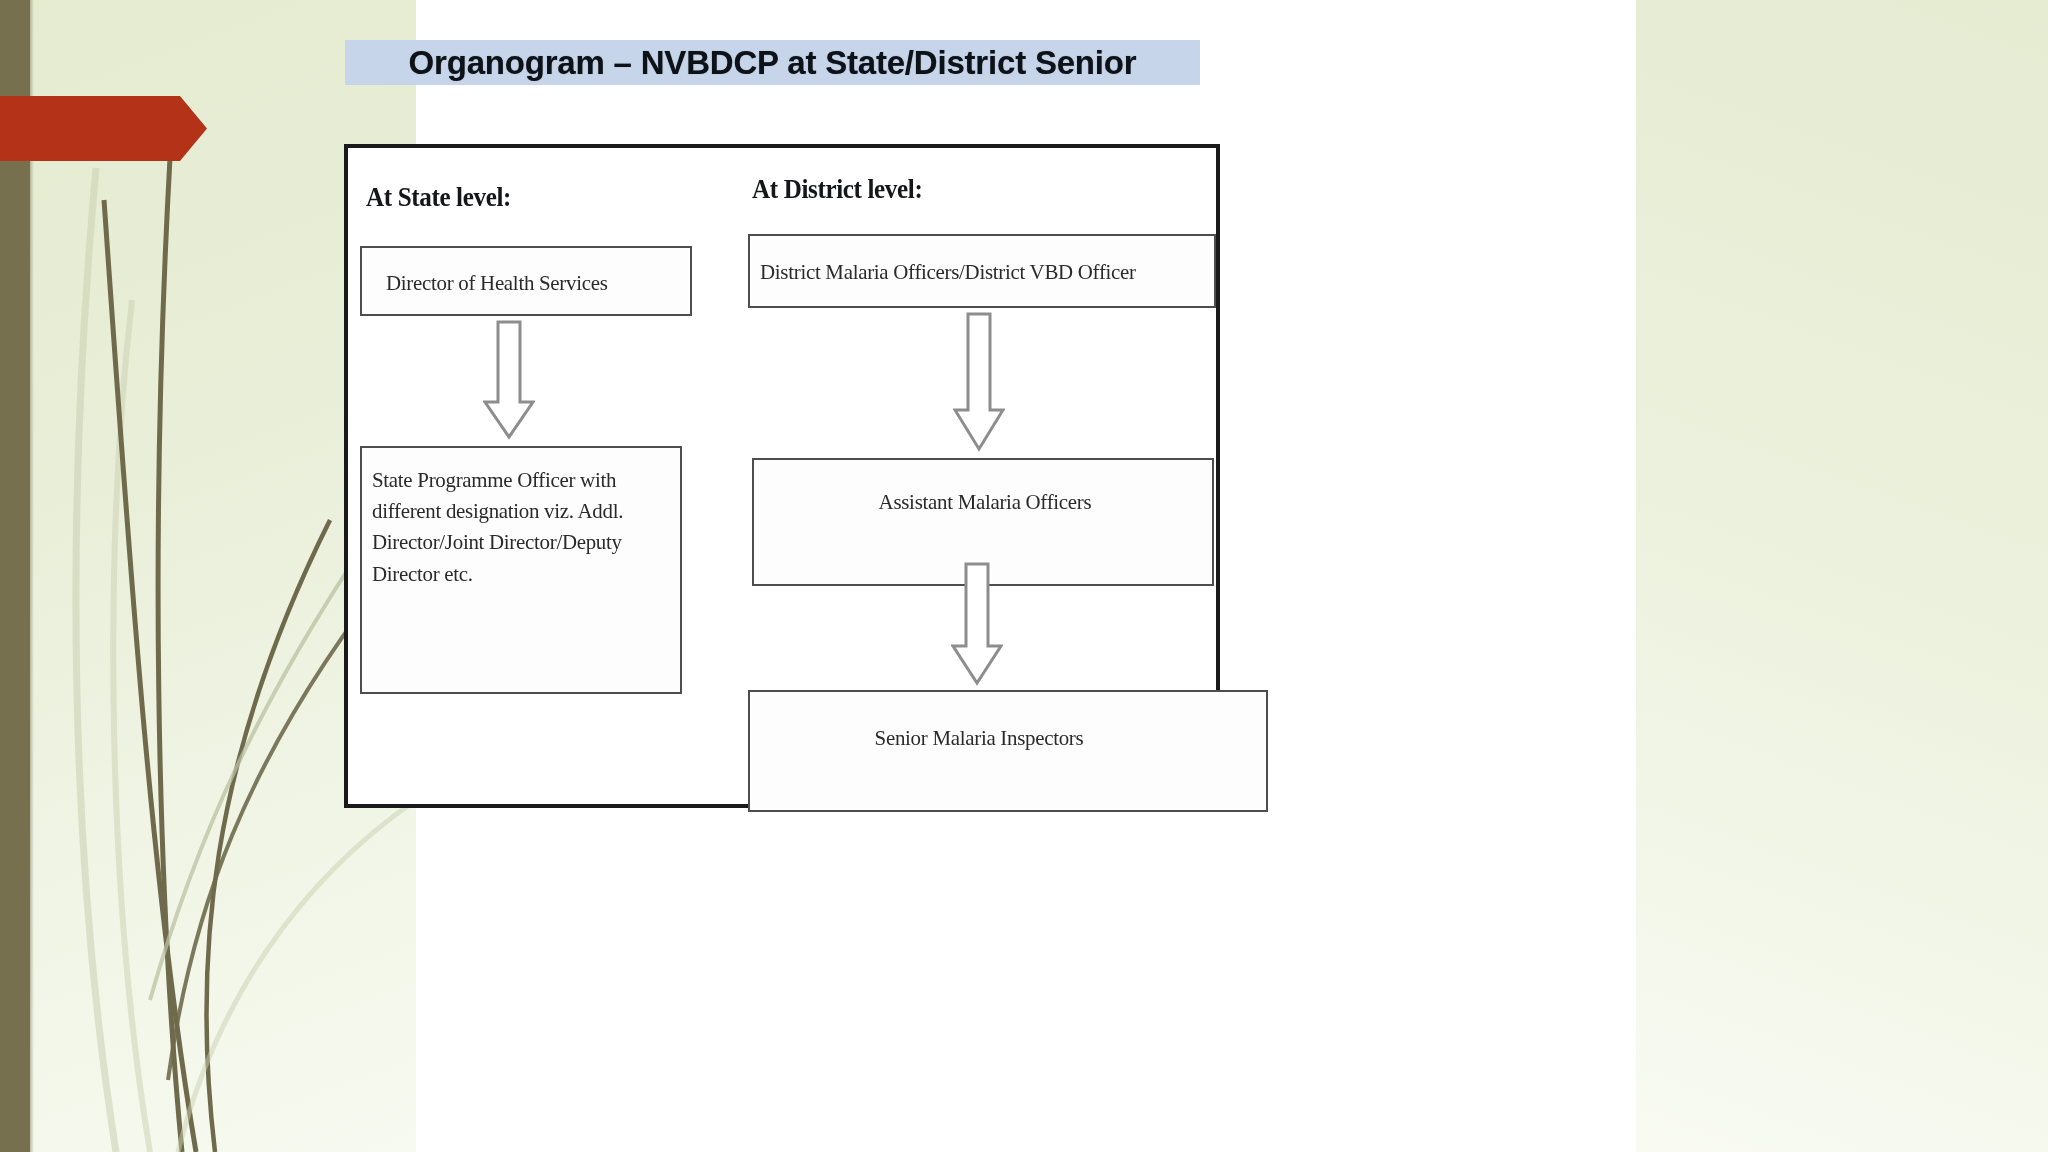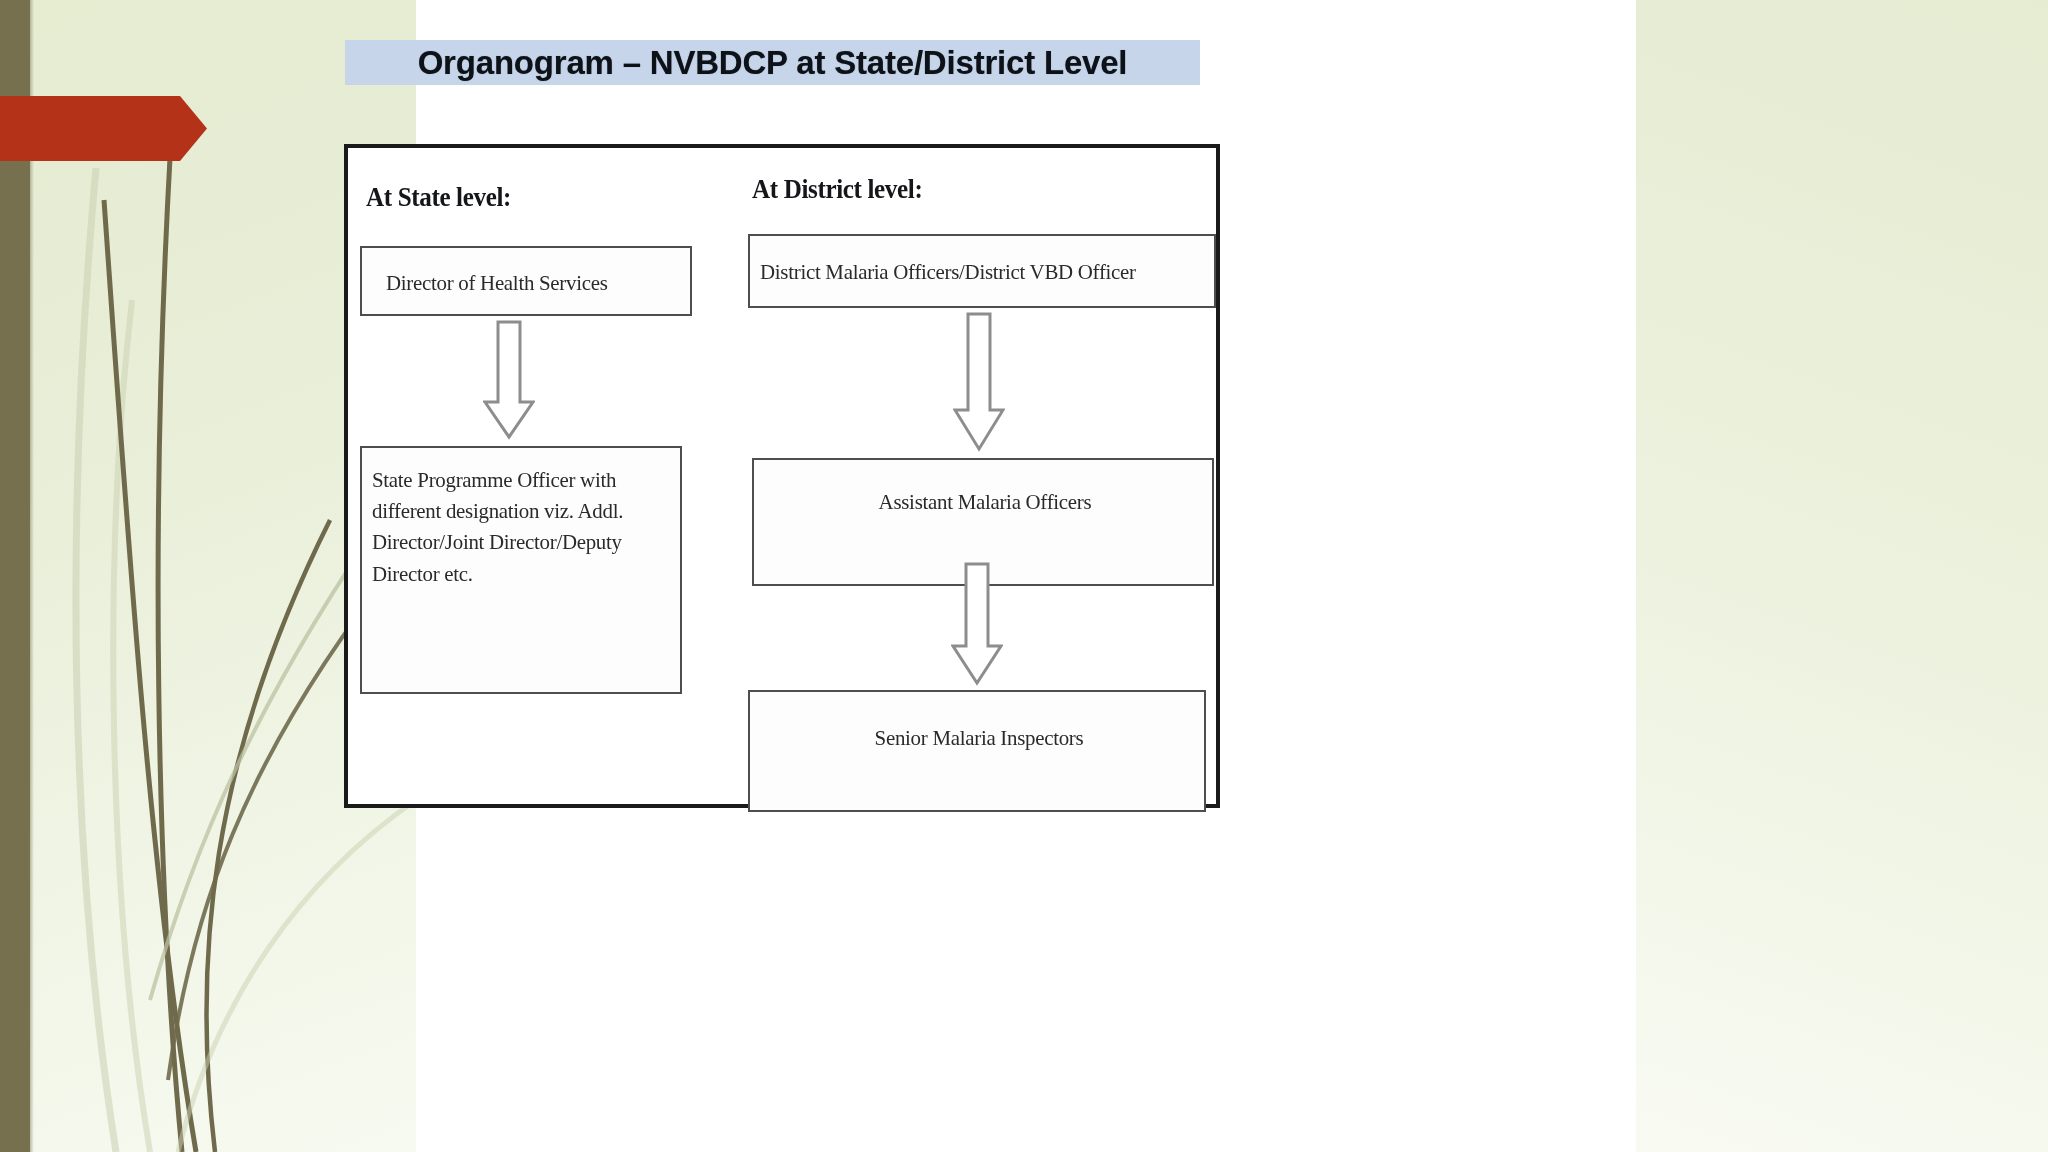--- a/index.html
+++ b/index.html
@@ -145,21 +145,21 @@
   #box-spo       { left: 12px;  top: 298px; width: 322px; height: 248px; }
   #box-spo .node-text { position:absolute; left: 10px; top: 16px; width: 300px; }
 
   
   #box-dmo       { left: 400px; top: 86px;  width: 468px; height: 74px; }
   #box-dmo .node-text { position:absolute; left: 10px; top: 20px; width: 448px; }
 
   #box-amo       { left: 404px; top: 310px; width: 462px; height: 128px; }
   #box-amo .node-text { position:absolute; left: 0; top: 26px; width: 462px; }
 
-  #box-smi       { left: 400px; top: 542px; width: 458px; height: 122px; }
+  #box-smi       { left: 400px; top: 542px; width: 520px; height: 122px; }
   #box-smi .node-text { position:absolute; left: 0; top: 30px; width: 458px; }
 
   
   .down-arrow {
     position: absolute;
     width: 52px;
   }
   #arrow-state-1   { left: 135px; top: 172px; height: 120px; }
   #arrow-district-1{ left: 605px; top: 164px; height: 140px; }
   #arrow-district-2{ left: 603px; top: 414px; height: 124px; }
@@ -188,21 +188,21 @@
     <svg width="207" height="65" viewBox="0 0 207 65">
       <polygon points="0,0 180,0 207,32.5 180,65 0,65" fill="#b43318"></polygon>
     </svg>
   </div>
 
   <div id="theme-right"></div>
 
   <div id="content-canvas"></div>
 
   <div id="title-wrap">
-    <span id="title-text">Organogram – NVBDCP at State/District Level</span>
+    <span id="title-text">Organogram – NVBDCP at State/District Senior</span>
   </div>
 
   <div id="diagram-frame">
 
     <div class="col-head" id="head-state">At State level:</div>
     <div class="col-head" id="head-district">At District level:</div>
 
     <div class="node-box" id="box-dhs">
       <div class="node-text">Director of Health Services</div>
     </div>

